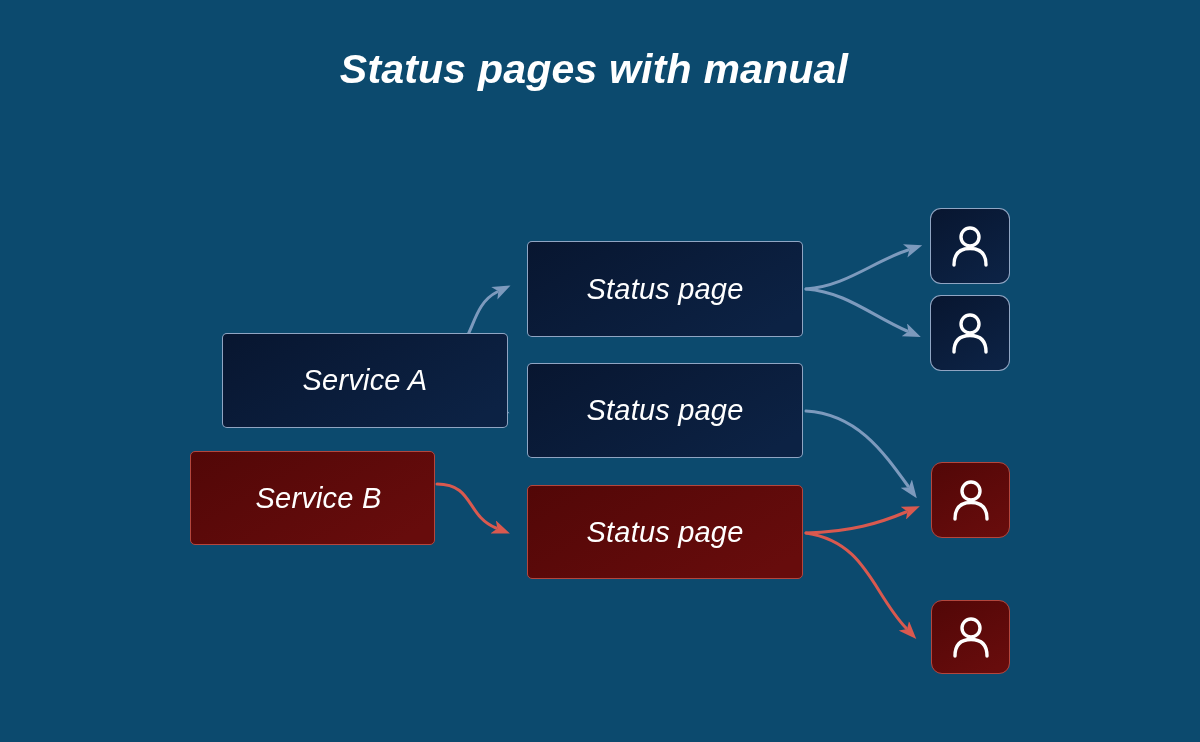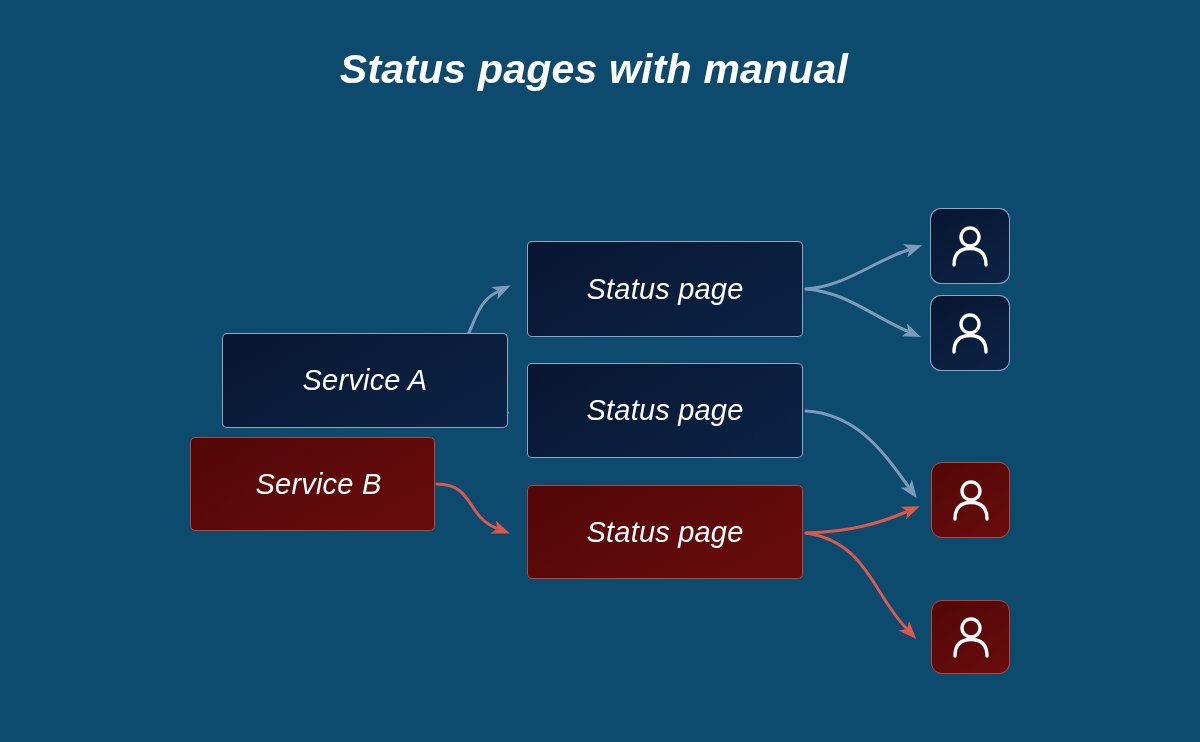--- a/index.html
+++ b/index.html
@@ -38,21 +38,21 @@
   .node--navy{
     background:linear-gradient(150deg,#081630 0%,#0c2244 90%);
     border:1.5px solid rgba(163,184,214,0.88);
   }
   .node--red{
     background:linear-gradient(150deg,#520707 0%,#670c0c 90%);
     border:1.5px solid #b4463d;
   }
   .node--sub{border-radius:11px;}
   .svc-a{left:190px;top:333px;width:286px;height:95px;margin-left:32px;}
-  .svc-b{left:190px;top:437px;width:245px;height:94px;padding-left:12px;}
+  .svc-b{left:190px;top:451px;width:245px;height:94px;padding-left:12px;}
   .sp-1{left:527px;top:241px;width:276px;height:96px;}
   .sp-2{left:527px;top:363px;width:276px;height:95px;}
   .sp-3{left:527px;top:485px;width:276px;height:94px;}
   .sub-1{left:930px;top:208px;width:80px;height:76px;}
   .sub-2{left:930px;top:295px;width:80px;height:76px;}
   .sub-3{left:931px;top:462px;width:79px;height:76px;}
   .sub-4{left:931px;top:600px;width:79px;height:74px;}
   .arrows{
     position:absolute;left:0;top:0;width:1200px;height:742px;
     pointer-events:none;

